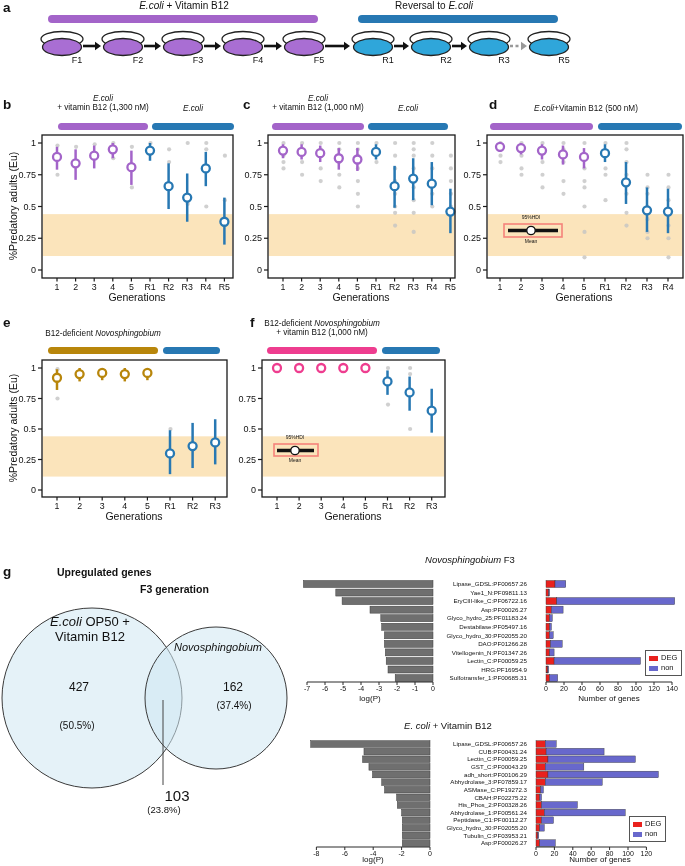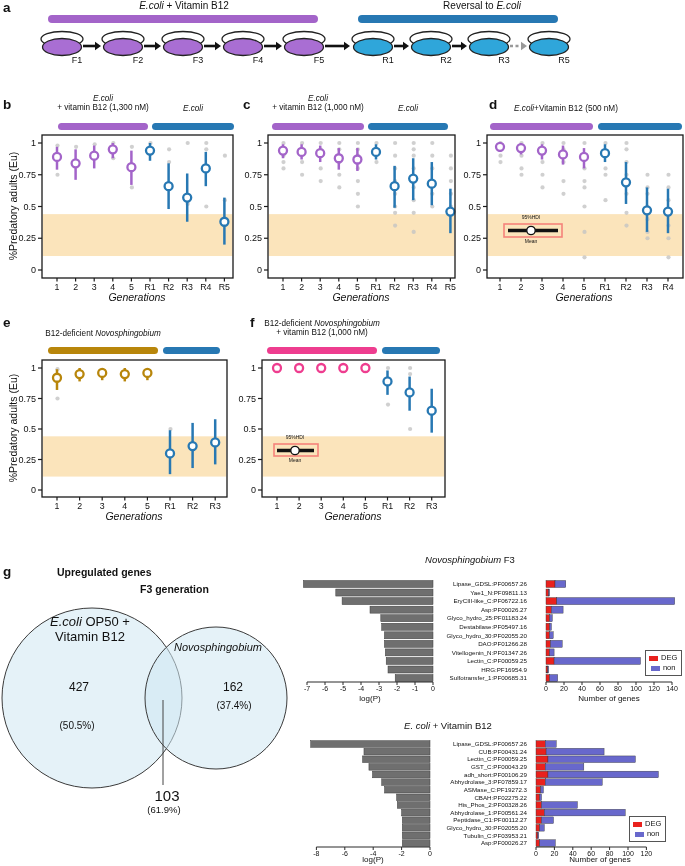--- a/index.html
+++ b/index.html
@@ -6,26 +6,26 @@
   #fig{position:relative;width:685px;height:866px;background:#fff;overflow:hidden;
        font-family:"Liberation Sans",sans-serif;color:#111;}
   #gfx{position:absolute;left:0;top:0;}
   svg{font-family:"Liberation Sans",sans-serif;}
   #overlay{position:absolute;left:0;top:0;width:685px;height:866px;}
   .abs{position:absolute;white-space:nowrap;}
   .letter{font-weight:700;font-size:13.5px;}
   .ctr{transform:translateX(-50%);text-align:center;}
   .vlab{position:absolute;transform:translate(-50%,-50%) rotate(-90deg);white-space:nowrap;
         font-size:10.5px;}
-  .xt{font-size:10.5px;font-style:italic;}
+  .xt{font-size:10.5px;}
   .rich{position:absolute;white-space:nowrap;line-height:1.15;}
   .rich.c{transform:translateX(-50%);text-align:center;}
   .legend{position:absolute;border:1px solid #555;background:#fff;padding:2px 4px 2px 3px;
           font-size:7.5px;line-height:10px;}
-  .lrow{display:flex;align-items:center;gap:3px;justify-content:center;}
+  .lrow{display:flex;align-items:center;gap:3px;}
   .sw{display:inline-block;width:9px;height:5px;}
   .num{font-size:12px;}
   .num3{font-size:15px;}
   .pct{font-size:10px;}
   .pct3{font-size:9.5px;}
   .vh{font-weight:700;font-size:10.5px;}
   .axt{font-size:8px;}
 </style>
 </head>
 <body>
@@ -671,22 +671,22 @@
     <div class="abs ctr xt" style="left:584px;top:291px">Generations</div>
     <div class="abs ctr xt" style="left:134px;top:510px">Generations</div>
     <div class="abs ctr xt" style="left:353px;top:510px">Generations</div>
 
     <div class="abs vh" style="left:57px;top:566px">Upregulated genes</div>
     <div class="abs vh" style="left:140px;top:583px">F3 generation</div>
     <div class="abs ctr num" style="left:79px;top:680px">427</div>
     <div class="abs ctr pct" style="left:77px;top:720px">(50.5%)</div>
     <div class="abs ctr num" style="left:233px;top:680px">162</div>
     <div class="abs ctr pct" style="left:234px;top:700px">(37.4%)</div>
-    <div class="abs ctr num3" style="left:167px;top:787px">103</div>
-    <div class="abs ctr pct3" style="left:164px;top:804px">(61.9%)</div>
+    <div class="abs ctr num3" style="left:177px;top:787px">103</div>
+    <div class="abs ctr pct3" style="left:164px;top:804px">(23.8%)</div>
 
     <div class="abs ctr axt" style="left:370px;top:694px">log(P)</div>
     <div class="abs ctr axt" style="left:609px;top:694px">Number of genes</div>
     <div class="abs ctr axt" style="left:373px;top:855px">log(P)</div>
     <div class="abs ctr axt" style="left:600px;top:855px">Number of genes</div>
 
     <div class="legend" style="left:645px;top:650px">
       <div class="lrow">
           <span class="sw" id="sw-deg-top" style="background: rgb(233, 33, 29);"></span>
           <span>DEG</span>
@@ -702,38 +702,38 @@
           <span>DEG</span>
         </div>
       <div class="lrow">
           <span class="sw" id="sw-non-bot" style="background: rgb(104, 104, 204);"></span>
           <span>non</span>
         </div>
     </div>
   <div class="rich c" style="left: 184px; top: 0px; font-size: 10px;">
         <div><span style="font-style: italic;">E.coli</span><span> + Vitamin B12</span></div>
       </div>
-      <div class="rich c" style="left: 482px; top: 0px; font-size: 10px;">
+      <div class="rich c" style="left: 434px; top: 0px; font-size: 10px;">
         <div><span>Reversal to </span><span style="font-style: italic;">E.coli</span></div>
       </div>
       <div class="rich c" style="left: 103px; top: 94px; font-size: 8.2px;">
         <div><span style="font-style: italic;">E.coli</span></div>
         <div><span>+ vitamin B12 (1,300 nM)</span></div>
       </div>
       <div class="rich c" style="left: 193px; top: 104px; font-size: 8.2px;">
         <div><span style="font-style: italic;">E.coli</span></div>
       </div>
       <div class="rich c" style="left: 318px; top: 94px; font-size: 8.2px;">
         <div><span style="font-style: italic;">E.coli</span></div>
         <div><span>+ vitamin B12 (1,000 nM)</span></div>
       </div>
       <div class="rich c" style="left: 408px; top: 104px; font-size: 8.2px;">
         <div><span style="font-style: italic;">E.coli</span></div>
       </div>
-      <div class="rich c" style="left: 566px; top: 104px; font-size: 8.2px;">
+      <div class="rich c" style="left: 586px; top: 104px; font-size: 8.2px;">
         <div><span style="font-style: italic;">E.coli</span><span>+Vitamin B12 (500 nM)</span></div>
       </div>
       <div class="rich c" style="left: 103px; top: 329px; font-size: 8.2px;">
         <div><span>B12-deficient </span><span style="font-style: italic;">Novosphingobium</span></div>
       </div>
       <div class="rich c" style="left: 322px; top: 319px; font-size: 8.2px;">
         <div><span>B12-deficient </span><span style="font-style: italic;">Novosphingobium</span></div>
         <div><span>+ vitamin B12 (1,000 nM)</span></div>
       </div>
       <div class="rich c" style="left: 90px; top: 615px; font-size: 13px;">

